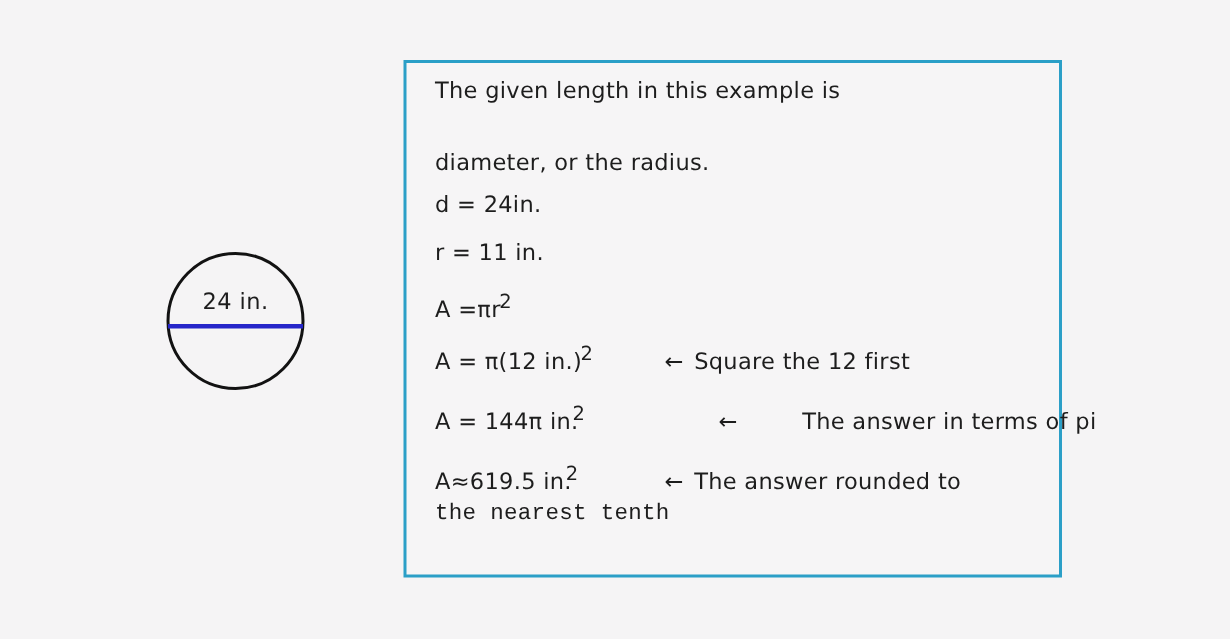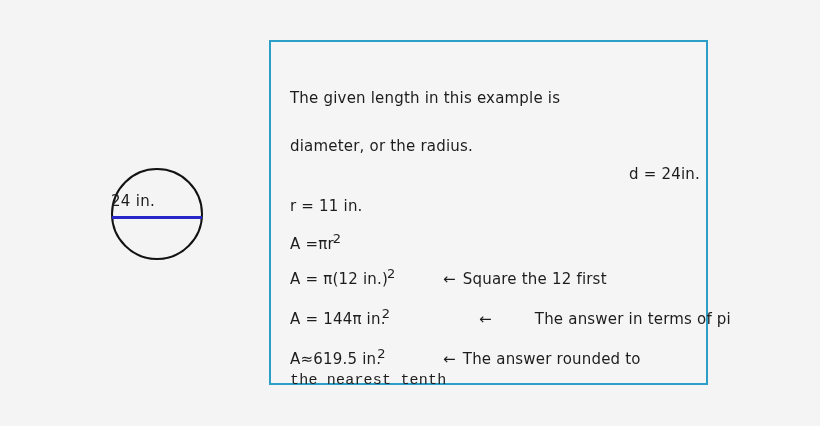--- a/index.html
+++ b/index.html
@@ -39,21 +39,21 @@
     right: 1px;
     top: 48px;
     height: 3px;
     background: #2626c9;
   }
   .circle-label {
     position: absolute;
     left: 0;
     right: 0;
     top: 24px;
-    text-align: left;
+    text-align: center;
     font-size: 15px;
     letter-spacing: 0.3px;
   }
 
   
   .panel {
     position: absolute;
     left: 269px;
     top: 40px;
     width: 439px;
@@ -62,28 +62,27 @@
     box-sizing: border-box;
     background: #f6f5f6;
   }
   .panel .line-block {
     position: absolute;
     left: 19px;
     right: 6px;
     font-size: 15px;
     letter-spacing: 0.2px;
     white-space: nowrap;
-    margin-top: 38px;
   }
   .intro {
     top: 6px;
     line-height: 24px;
     white-space: normal !important;
   }
-  .given-d { top: 85px; text-align: right; }
+  .given-d { top: 85px; }
   .given-r { top: 117px; }
   .step-1  { top: 155px; text-align: center; }
   .step-2  { top: 190px; }
   .step-3  { top: 230px; gap: 36px; }
   .step-4  { top: 270px; }
   .cont    { top: 292px; font-family: Liberation Mono, monospace; }
 
   .step {
     display: flex;
     align-items: flex-start;

